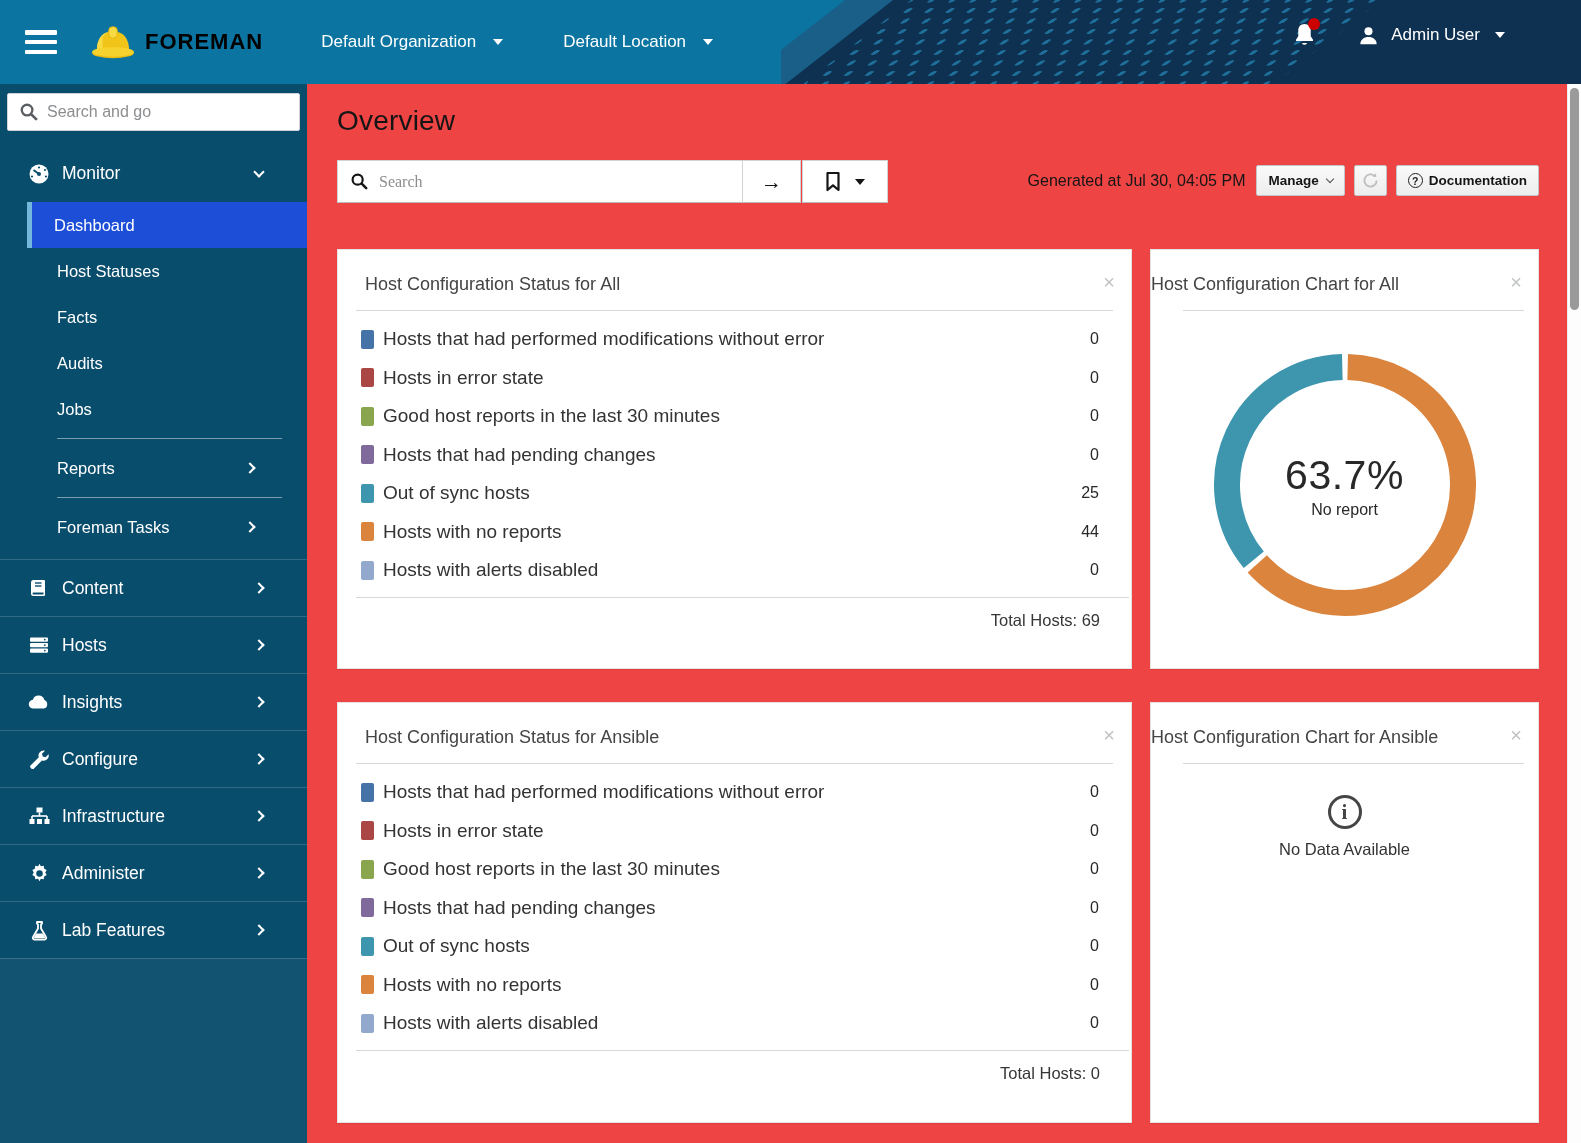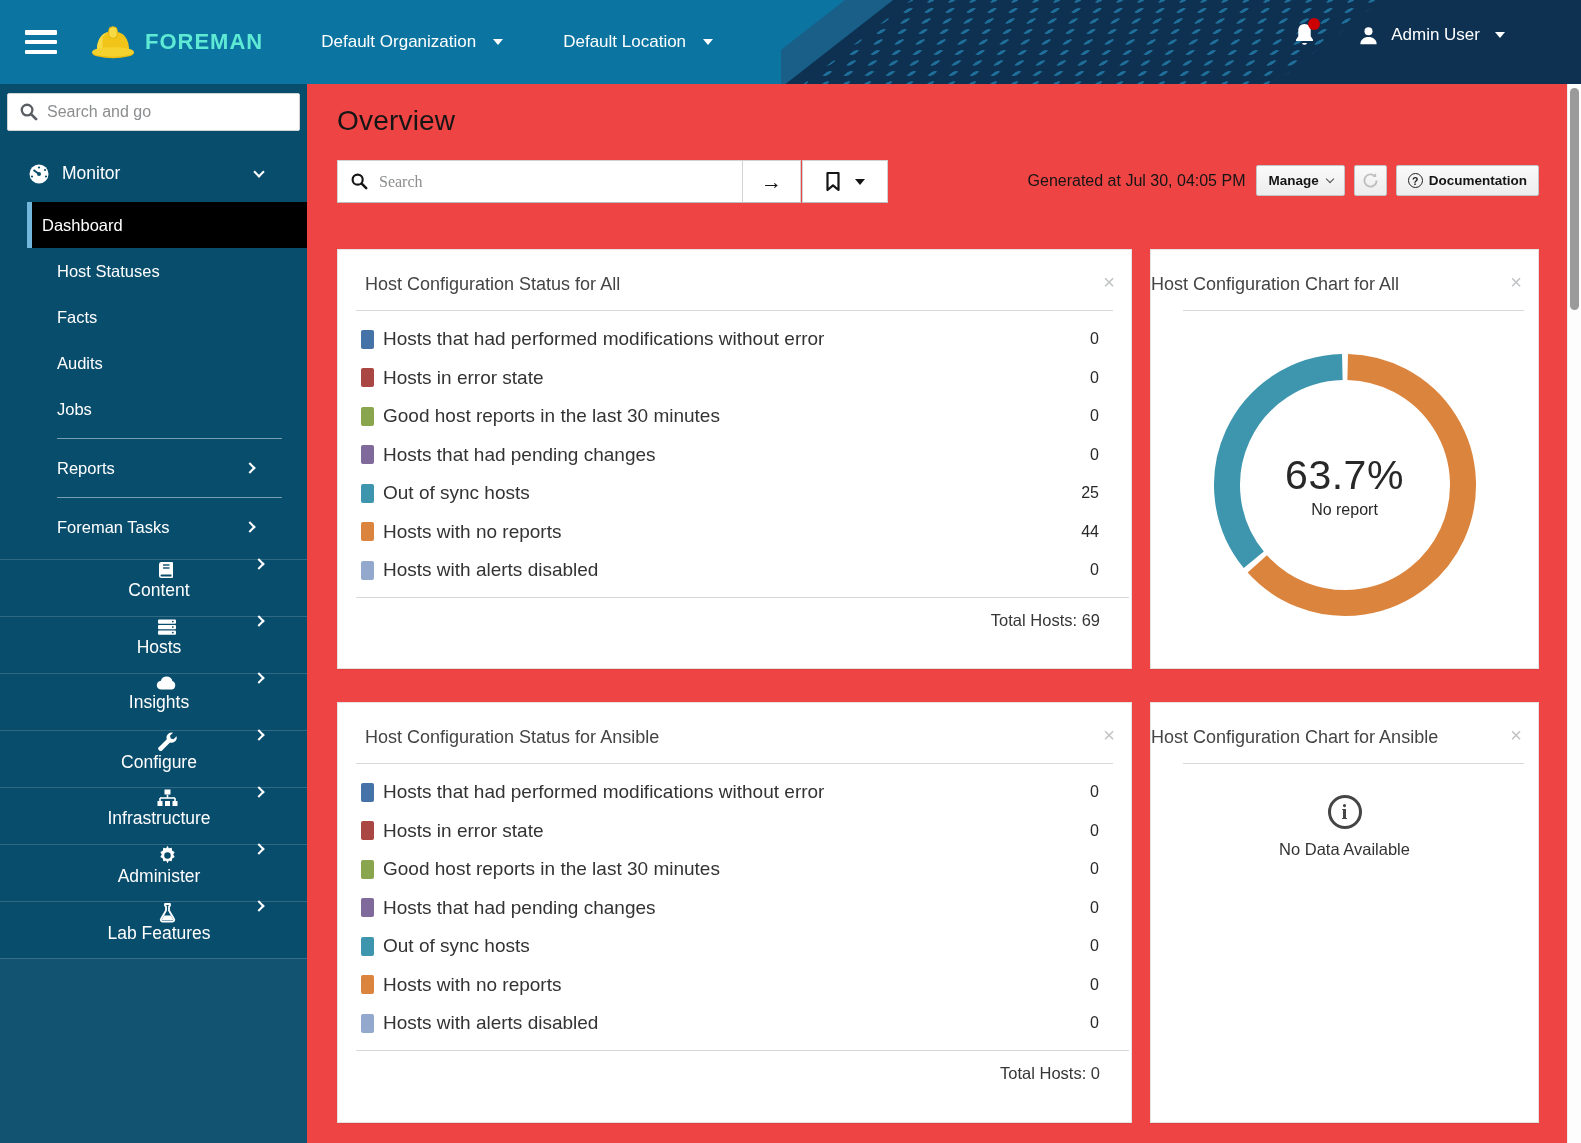--- a/index.html
+++ b/index.html
@@ -11,21 +11,21 @@
   .mast-deco { position:absolute; top:0; right:0; width:800px; height:84px; overflow:hidden; pointer-events:none; }
   .deco-band { position:absolute; left:64px; top:0; width:48px; height:84px; background:#1a5f88; transform:skewX(-52deg); transform-origin:0 0; }
   .deco-navy { position:absolute; left:112px; top:0; width:900px; height:84px; background:#0f3151; transform:skewX(-52deg); transform-origin:0 0; }
   .deco-dots { position:absolute; left:130px; top:0; width:470px; height:84px; transform:skewX(-52deg); transform-origin:0 0;
     background-image: radial-gradient(circle, #1f6f9b 2.4px, rgba(0,0,0,0) 3px), radial-gradient(circle, #1f6f9b 2.4px, rgba(0,0,0,0) 3px);
     background-size:21px 21px; background-position:0 0, 10.5px 10.5px; }
   .mast-left { display:flex; align-items:center; position:relative; z-index:2; }
   .hamburger { margin-left:25px; width:32px; height:24px; display:flex; flex-direction:column; justify-content:space-between; background:none; border:none; cursor:pointer; }
   .hamburger span { display:block; height:4.5px; background:#fff; border-radius:1px; }
   .brand { display:flex; align-items:center; margin-left:33px; }
-  .brand-text { color:#5eead4; font-weight:bold; font-size:22px; letter-spacing:1px; margin-left:9px; }
+  .brand-text { color:#000000; font-weight:bold; font-size:22px; letter-spacing:1px; margin-left:9px; }
   .ctx-select { display:flex; align-items:center; color:#fff; font-size:17px; cursor:pointer; }
   .ctx-org { margin-left:58px; }
   .ctx-loc { margin-left:60px; }
   .tri-down { width:0; height:0; border-left:5.5px solid transparent; border-right:5.5px solid transparent; border-top:6.5px solid #fff; margin-left:17px; }
   .mast-right { position:absolute; right:76px; top:0; height:70px; display:flex; align-items:center; z-index:5; }
   .bell-btn { position:relative; background:none; border:none; cursor:pointer; margin-right:40px; }
   .bell-dot { position:absolute; top:-4px; right:-3px; width:12px; height:12px; border-radius:50%; background:#cc0000; }
   .user-menu { display:flex; align-items:center; color:#fff; font-size:17px; cursor:pointer; }
   .user-menu .label { margin-left:11px; }
   .user-menu .tri-down { margin-left:15px; }
@@ -33,27 +33,27 @@
   
   .sidebar { position:absolute; top:84px; left:0; width:307px; height:1059px; background:#094d6d; display:flex; flex-direction:column; z-index:20; }
   .side-search { margin:9px 7px 7px 7px; position:relative;text-decoration:underline; }
   .side-search input { width:100%; height:38px; border:1px solid #cfd3d7; border-radius:2px; padding:0 10px 0 39px; font-size:16px; font-family:inherit; color:#333; background:#fff; outline:none; }
   .side-search input::placeholder { color:#8b8d8f; }
   .side-search .mag { position:absolute; left:12px; top:9px; }
   .nav-top { display:flex; align-items:center; height:57px; color:#fff; font-size:17.5px; cursor:pointer; position:relative; }
   .nav-top .nicon { width:24px; margin-left:27px; display:flex; justify-content:center; }
   .nav-top .nlabel { margin-left:11px; }
   .nav-top .chev { position:absolute; right:44px; }
-  .nav-sep { border-top:1px solid rgba(255,255,255,0.16);flex-direction:column; }
+  .nav-sep { border-top:1px solid rgba(255,255,255,0.16); }
   .chev { display:inline-block; width:8px; height:8px; border-right:2.5px solid #fff; border-bottom:2.5px solid #fff; }
   .chev.down { transform:rotate(45deg); margin-top:-4px; }
   .chev.right { transform:rotate(-45deg); }
   .subnav { list-style:none; margin-left:27px; }
   .subnav li.subitem { height:46px; display:flex; align-items:center; color:#fff; font-size:16.5px; padding-left:30px; cursor:pointer; position:relative; }
-  .subnav li.subitem.active { background:#000000; border-left:5px solid #74b7dc; padding-left:10px; }
+  .subnav li.subitem.active { background:#1d4ed8; border-left:5px solid #74b7dc; padding-left:22px; }
   .subnav li.subitem .chev { position:absolute; right:53px; }
   .subnav li.subdivider { border-top:1px solid rgba(255,255,255,0.45); margin:6px 25px 6px 30px; height:0; }
   .side-bottom { flex:1; border-top:1px solid rgba(255,255,255,0.16); background:rgba(255,255,255,0.04); }
 
   
   .main { position:absolute; top:84px; left:307px; width:1260px; height:1059px; background:#ef4444; padding:21px 0 0 30px; }
   .page-title { font-size:28px; font-weight:400; color:#151515; letter-spacing:0.2px; }
   .toolbar { margin-top:23px; width:1202px; display:flex; justify-content:space-between; align-items:flex-start; }
   .searchbar { display:flex; height:43px; }
   .search-field { position:relative; width:405px; }

